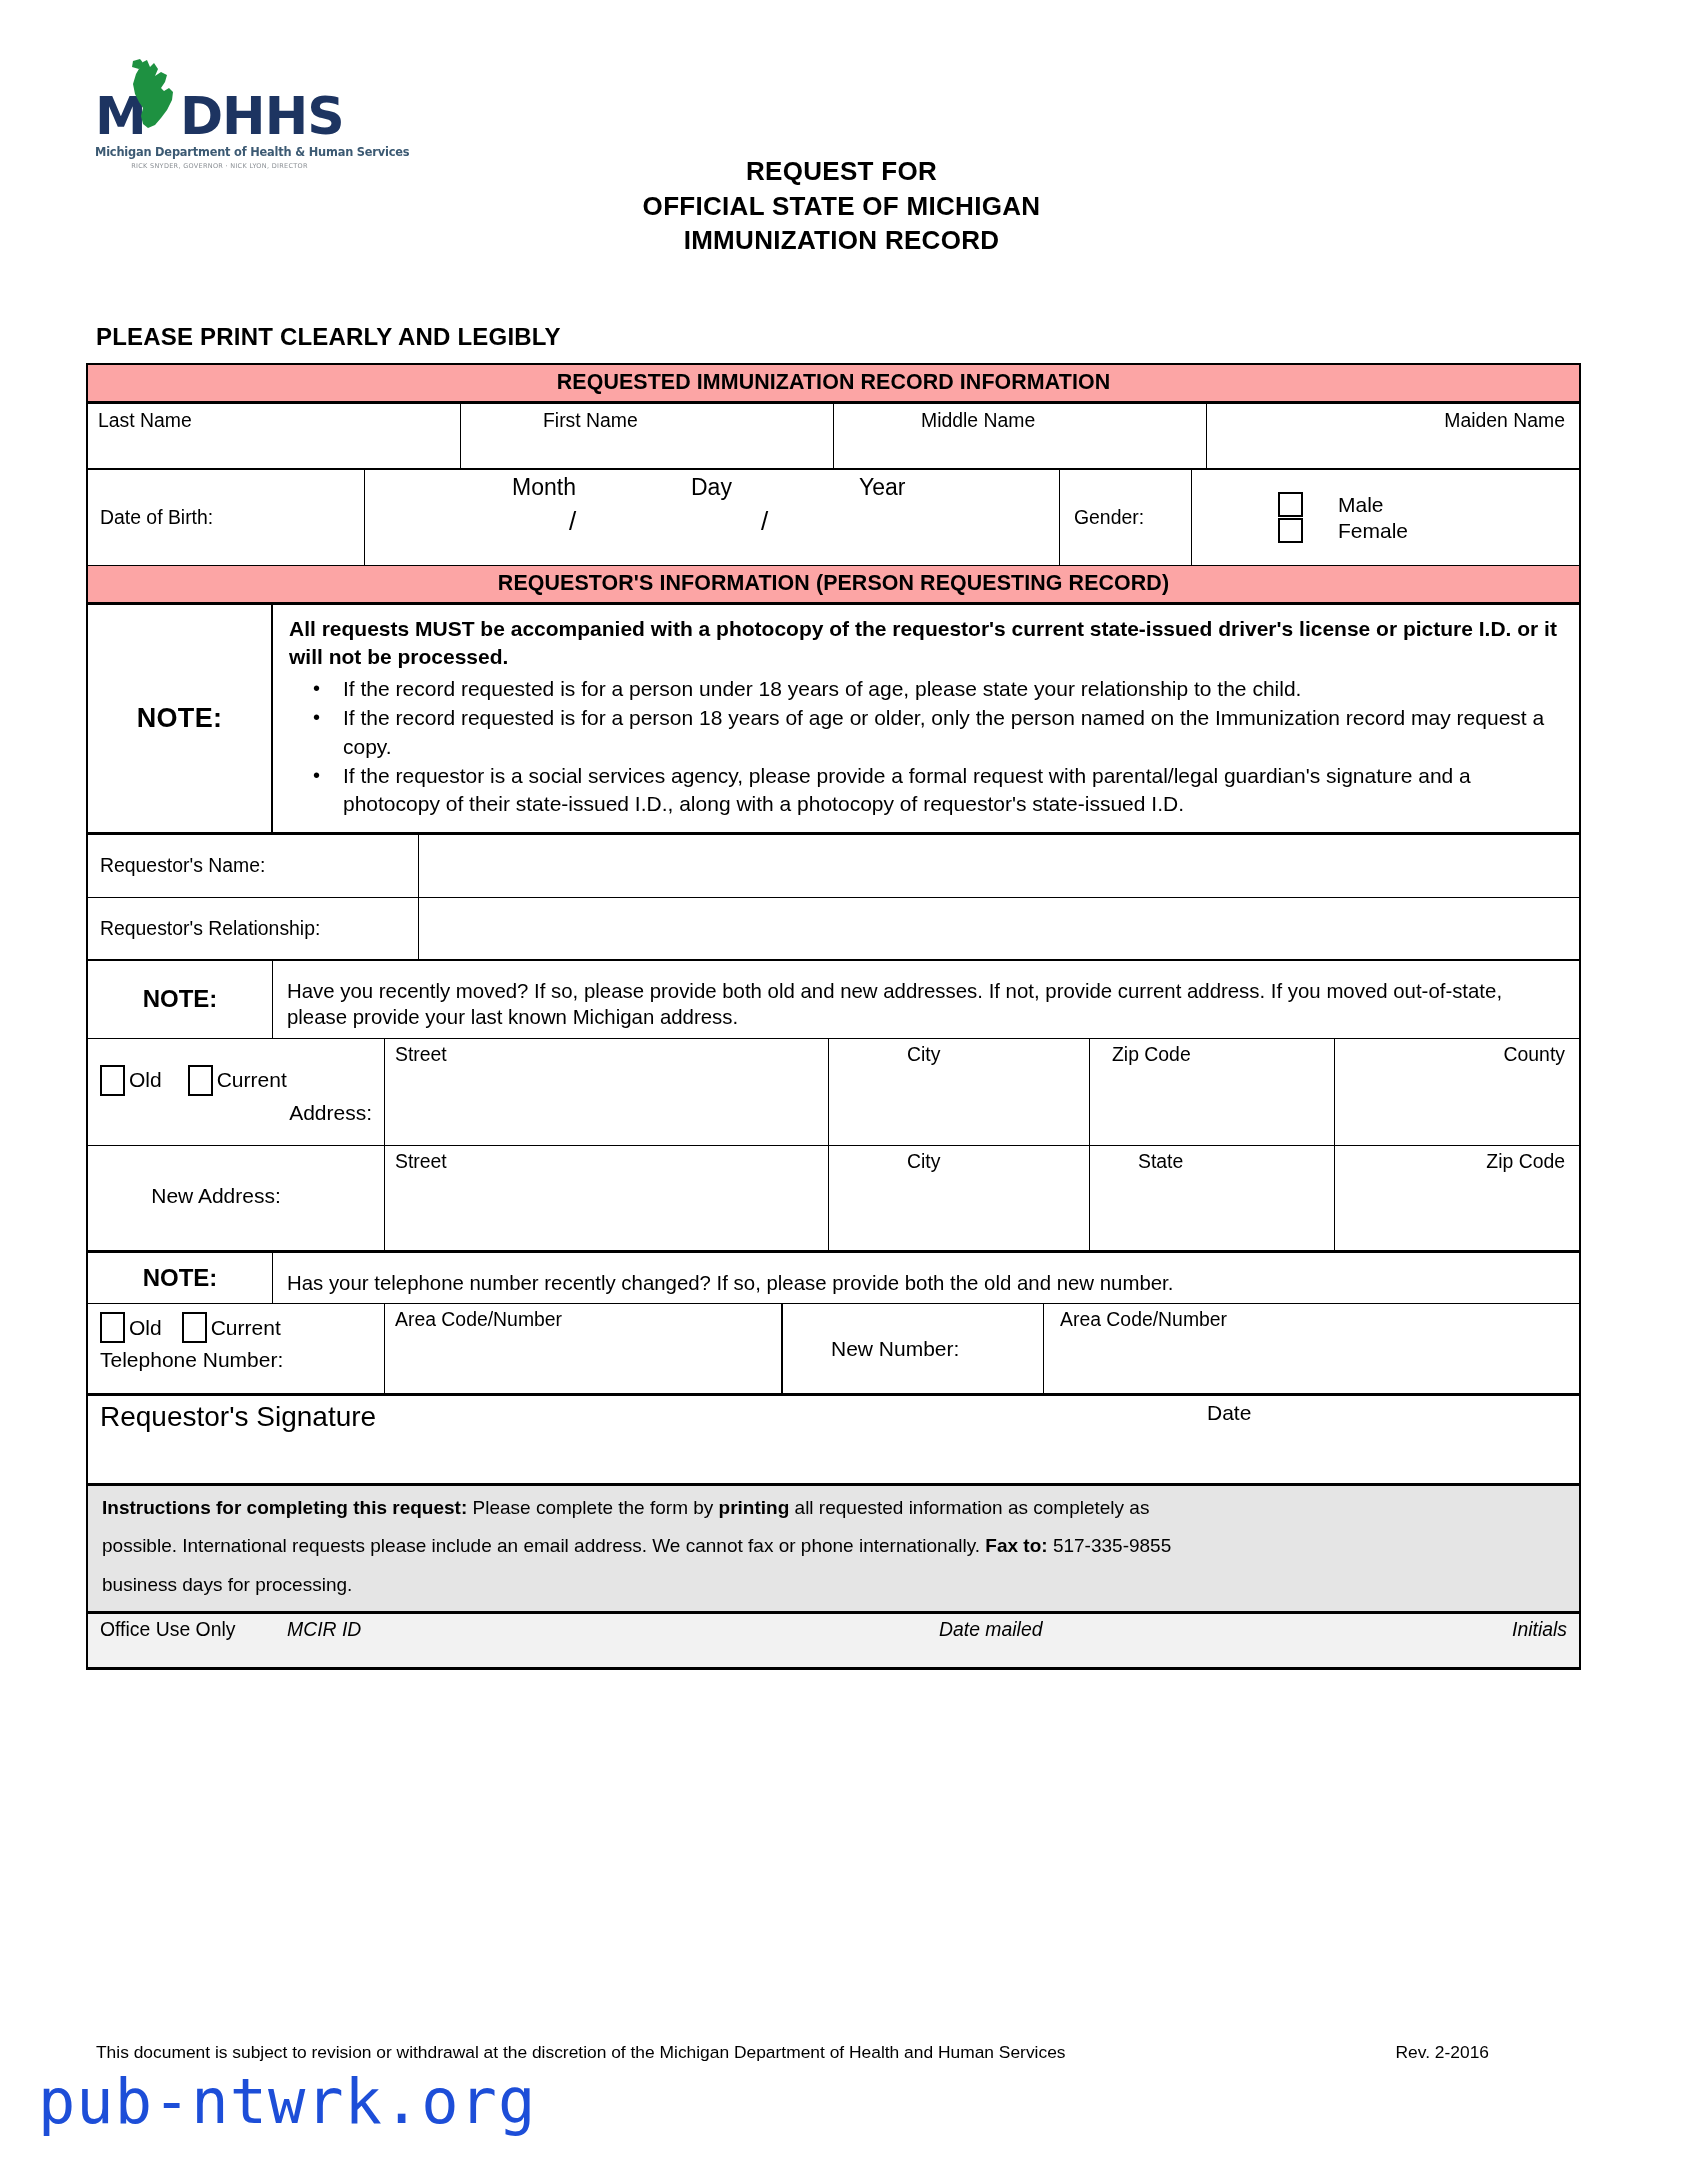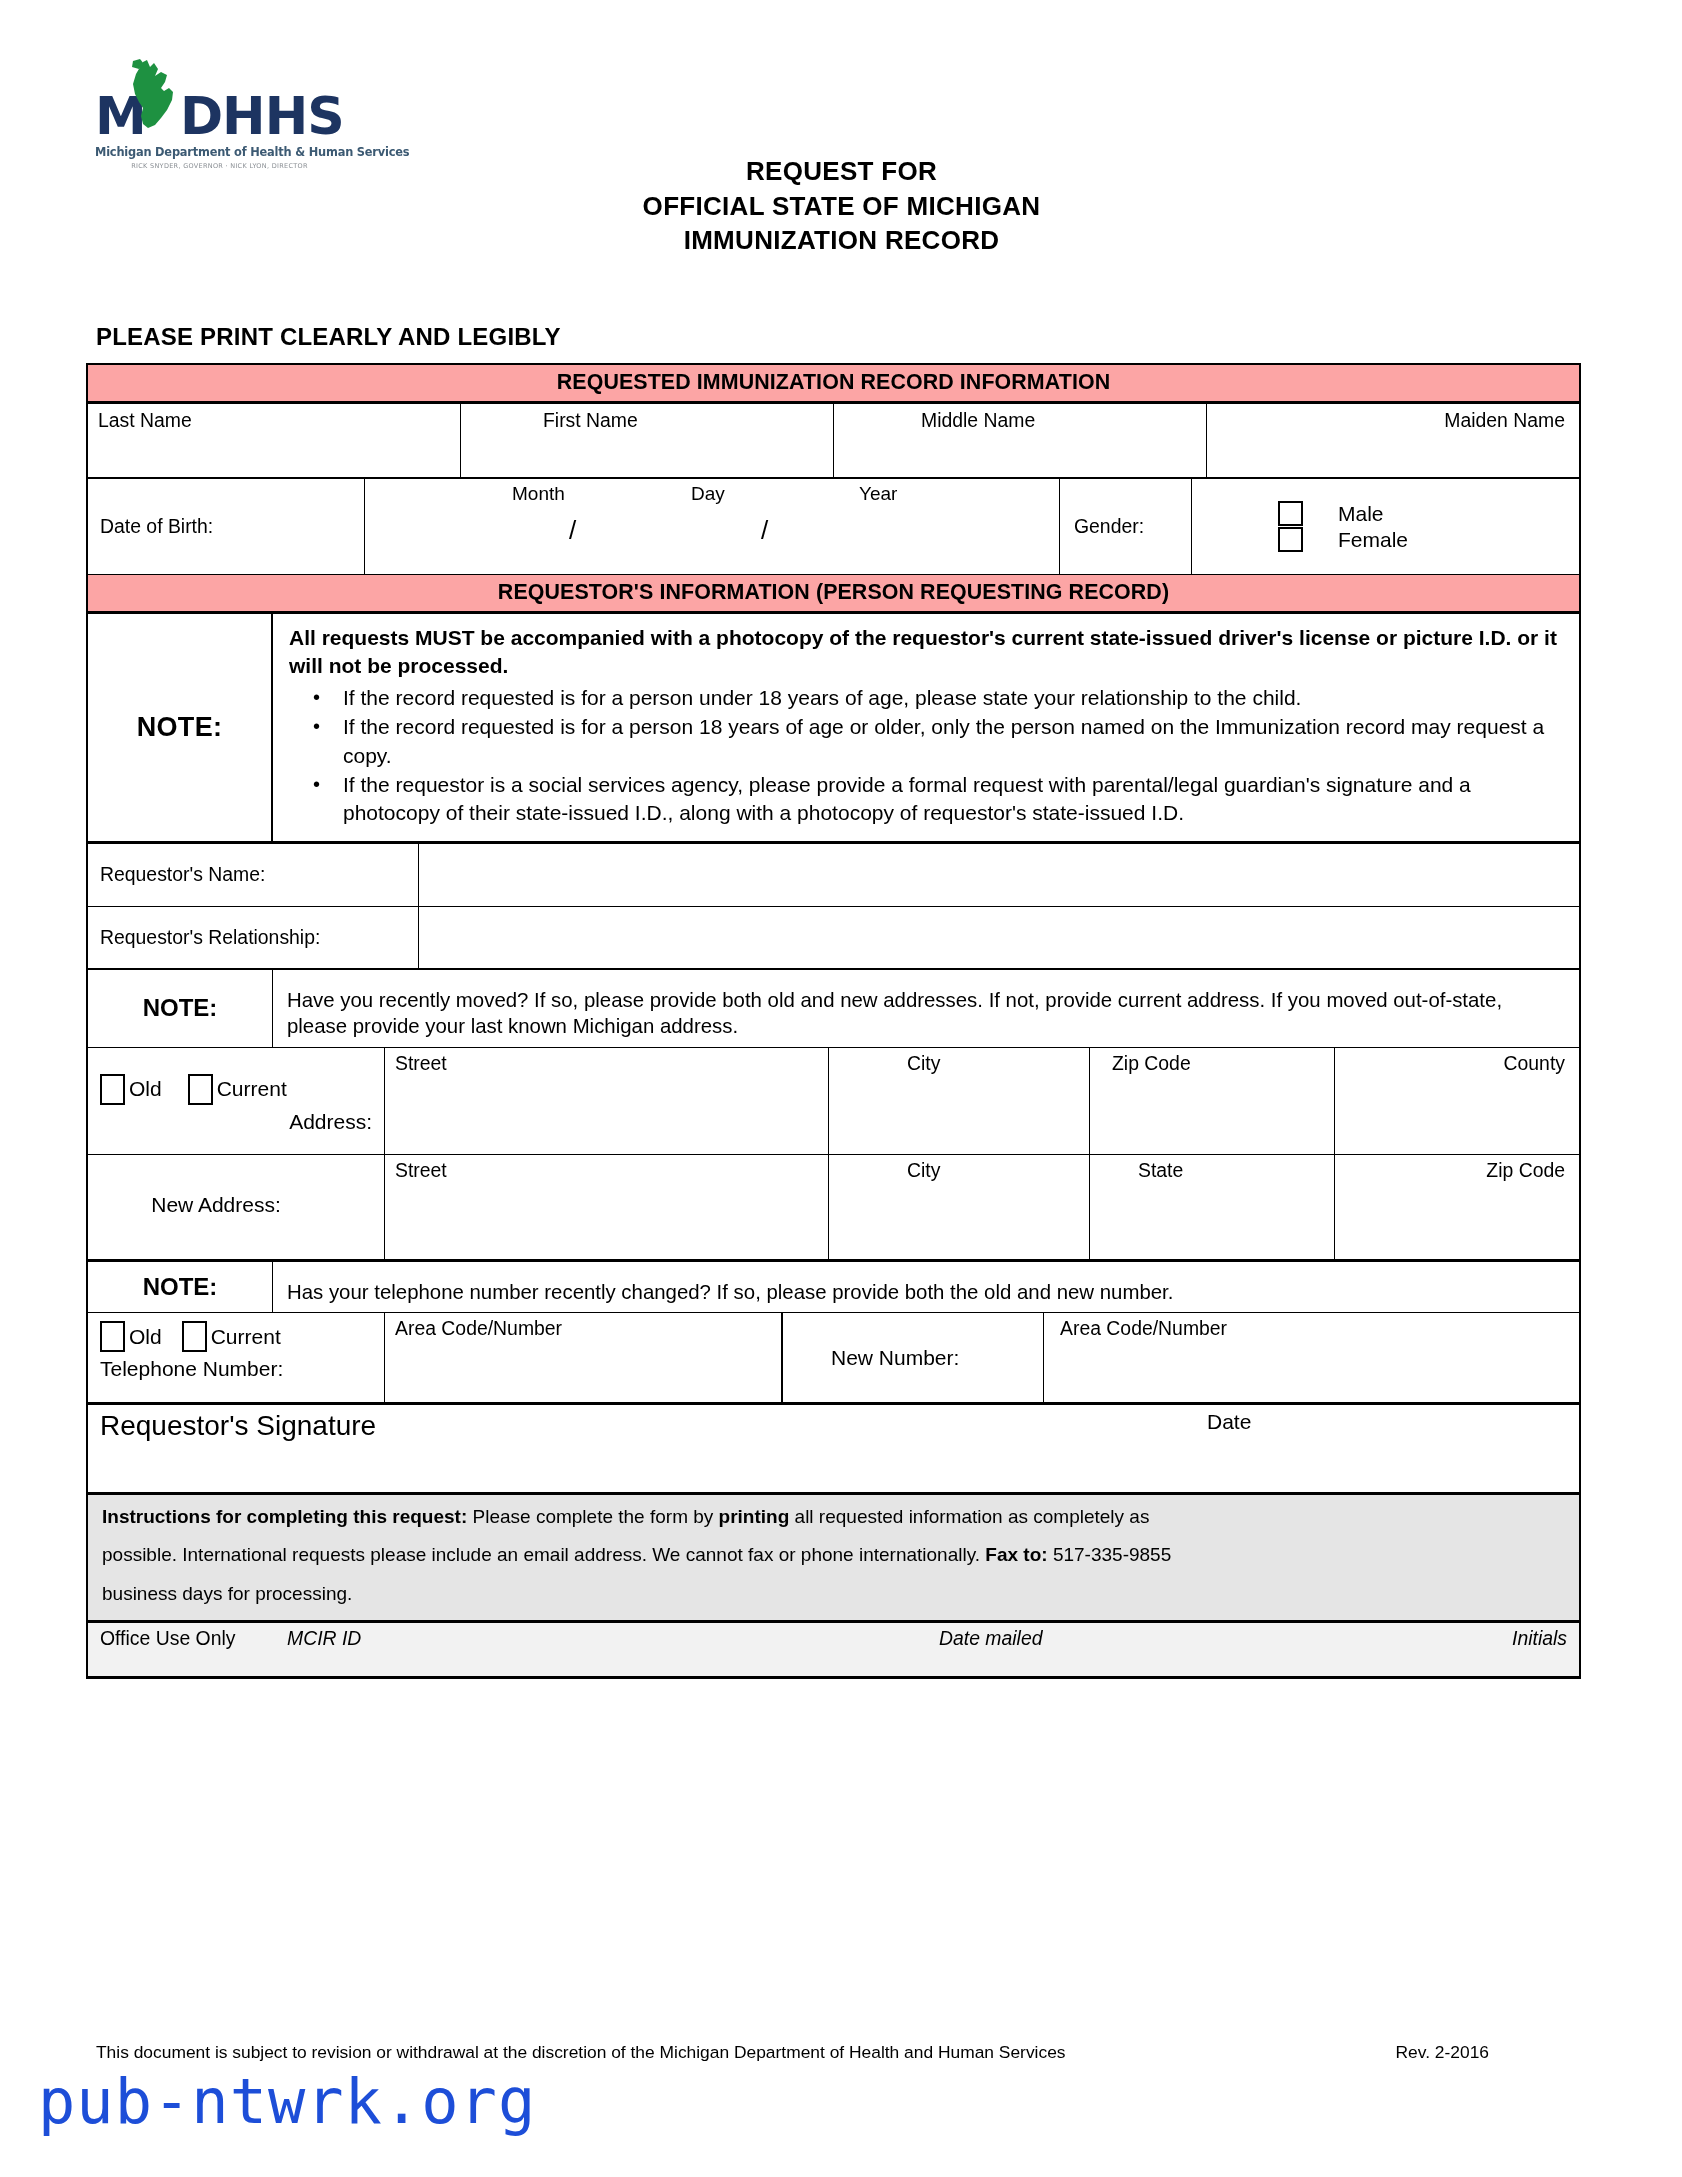--- a/index.html
+++ b/index.html
@@ -100,36 +100,36 @@
     font-size: 21.4px;
     padding: 5px 0 6px;
     border-bottom: 3px solid #000;
     letter-spacing: 0.1px;
   }
 
   .cell { border-right: 1px solid #000; position: relative; }
   .cell:last-child { border-right: none; }
 
   
-  .name-row { height: 75px; border-bottom: 2px solid #000; }
+  .name-row { height: 66px; border-bottom: 2px solid #000; }
   .name-row .cell { flex: 1 1 0; }
   .name-row .lbl {
     position: absolute; top: 5px;
     font-size: 19.4px;
     white-space: nowrap;
   }
 
   
   .dob-row { height: 96px; border-bottom: 1px solid #000; }
   .dob-left { width: 277px; display: flex; align-items: center; }
   .dob-left span { font-size: 19.4px; padding-left: 12px; }
   .dob-mid { width: 695px; position: relative; }
   .dob-mid .mdy {
     position: absolute; top: 4px;
-    font-size: 19px;
+    font-size: 23px;
   }
   .dob-mid .slash {
     position: absolute;
     font-size: 26px;
     top: 36px;
   }
   .gender-lbl { width: 132px; display: flex; align-items: center; }
   .gender-lbl span { font-size: 19.4px; padding-left: 14px; }
   .gender-box { flex: 1; display: flex; align-items: center; }
   .gender-opts { padding-left: 56px; }

